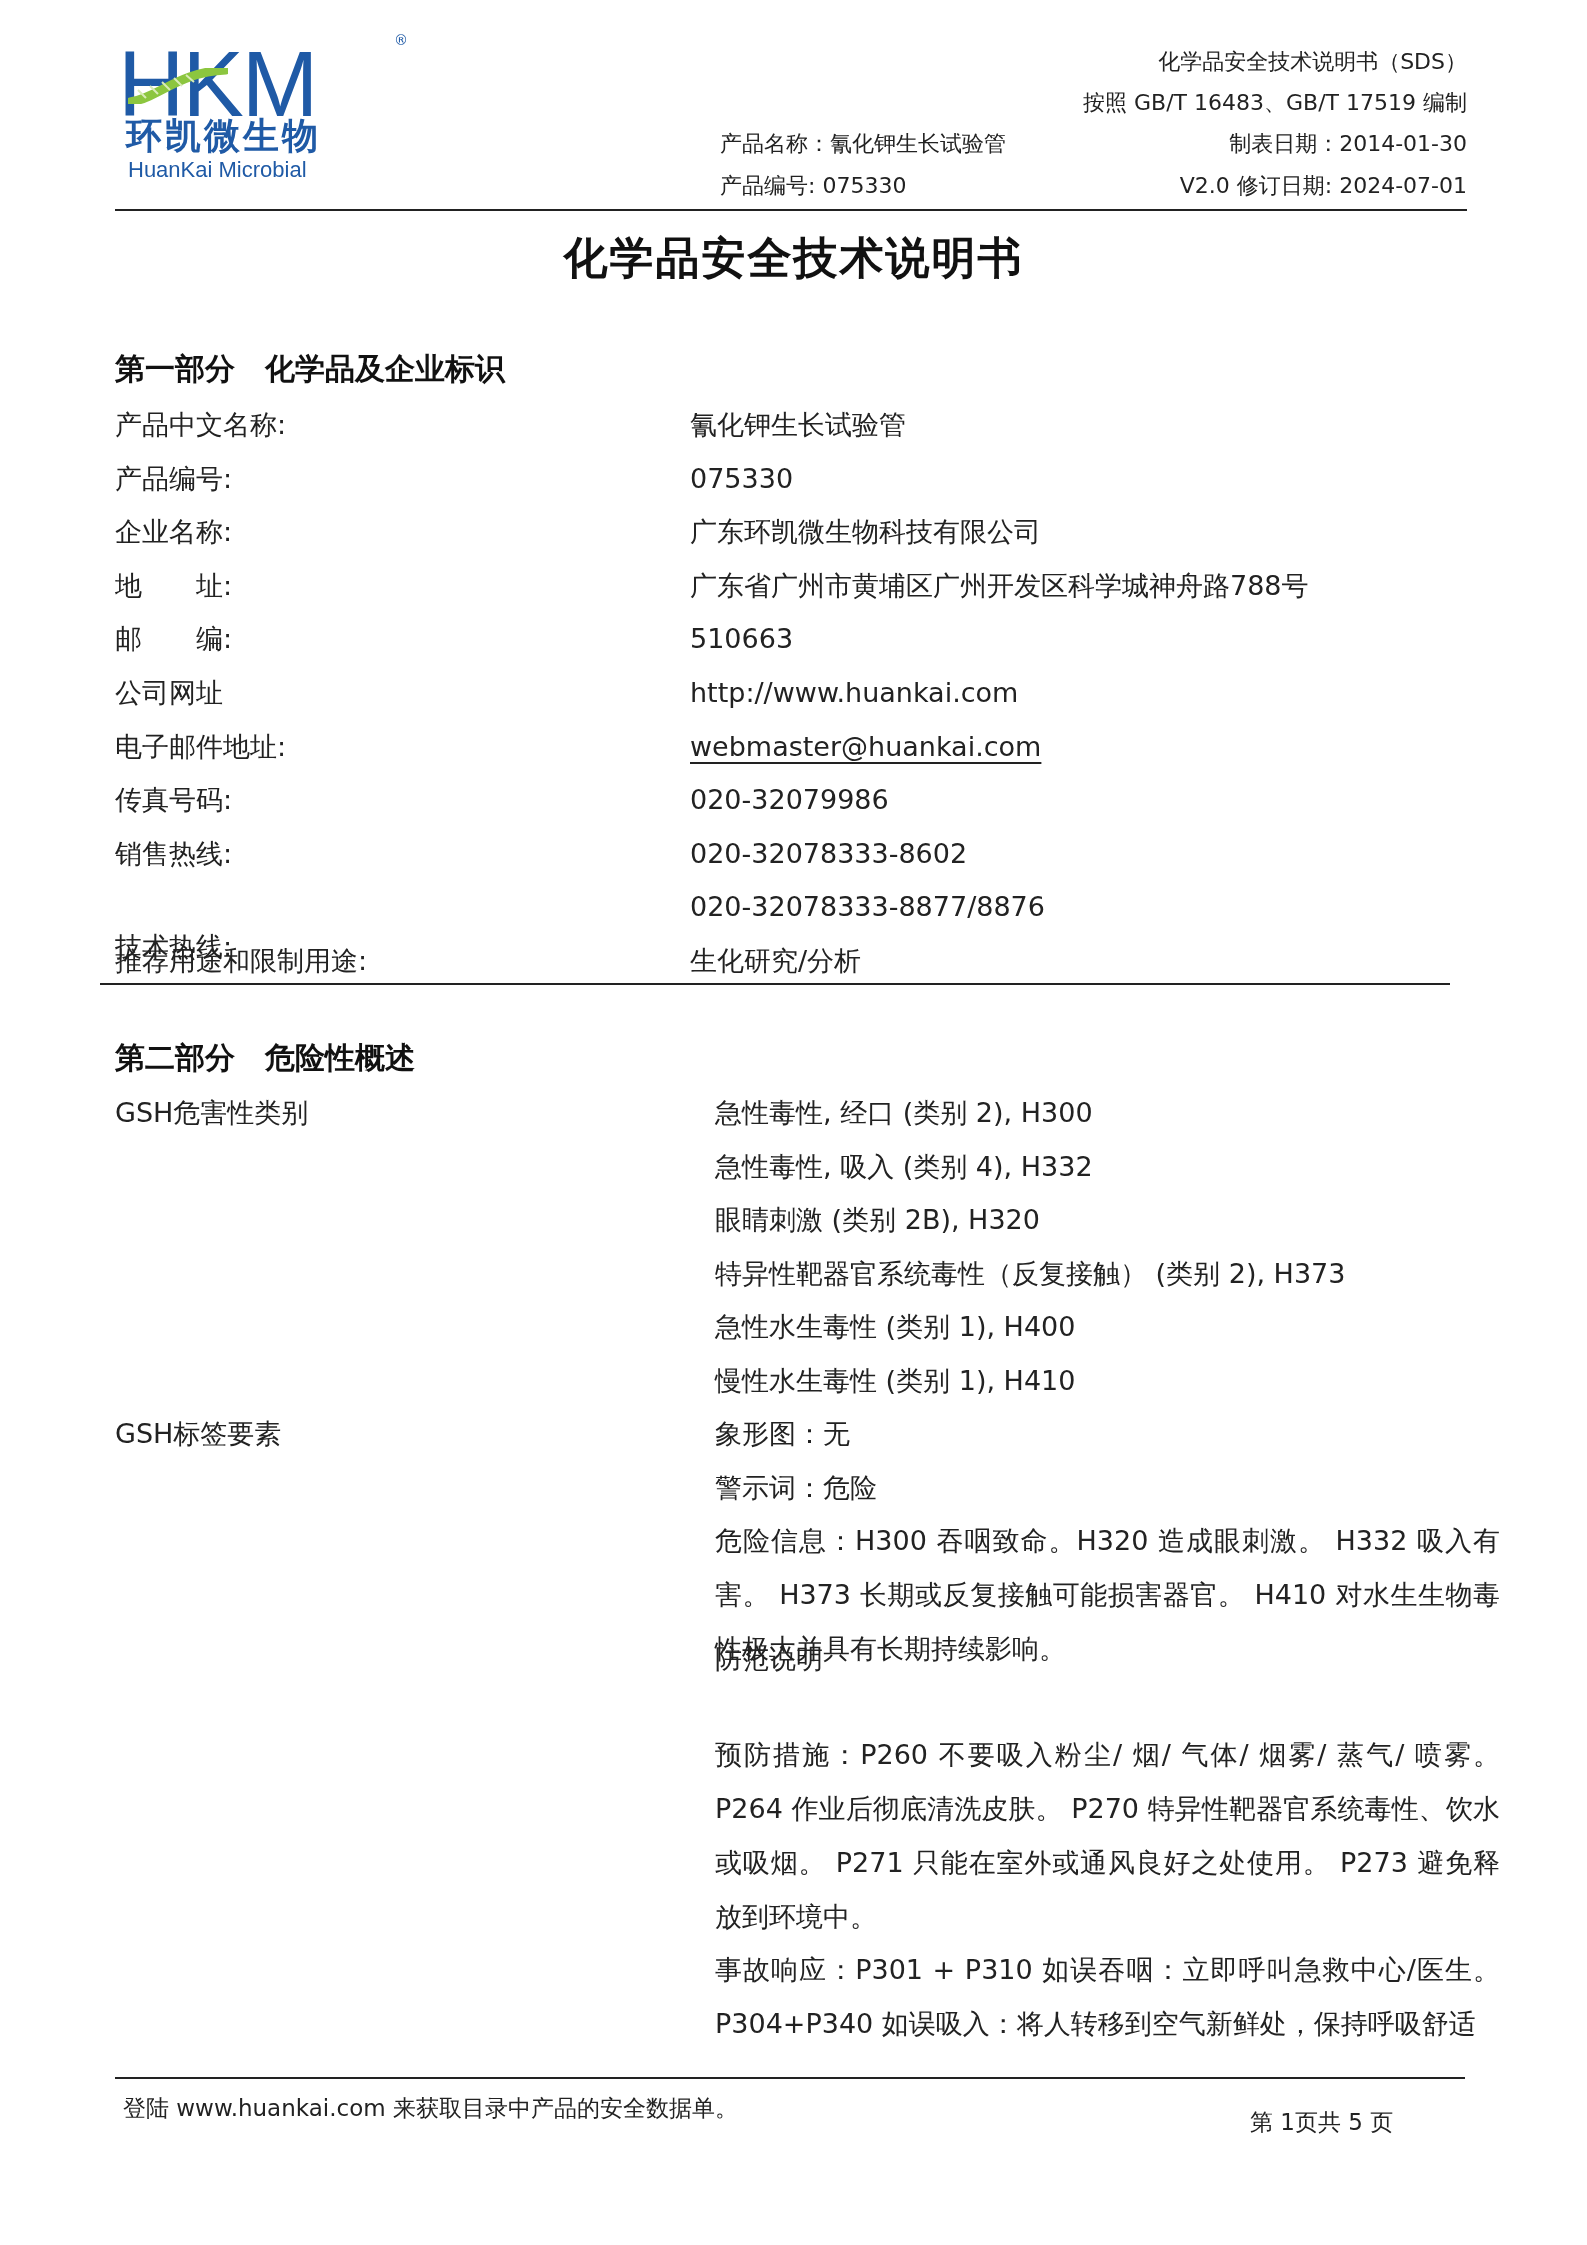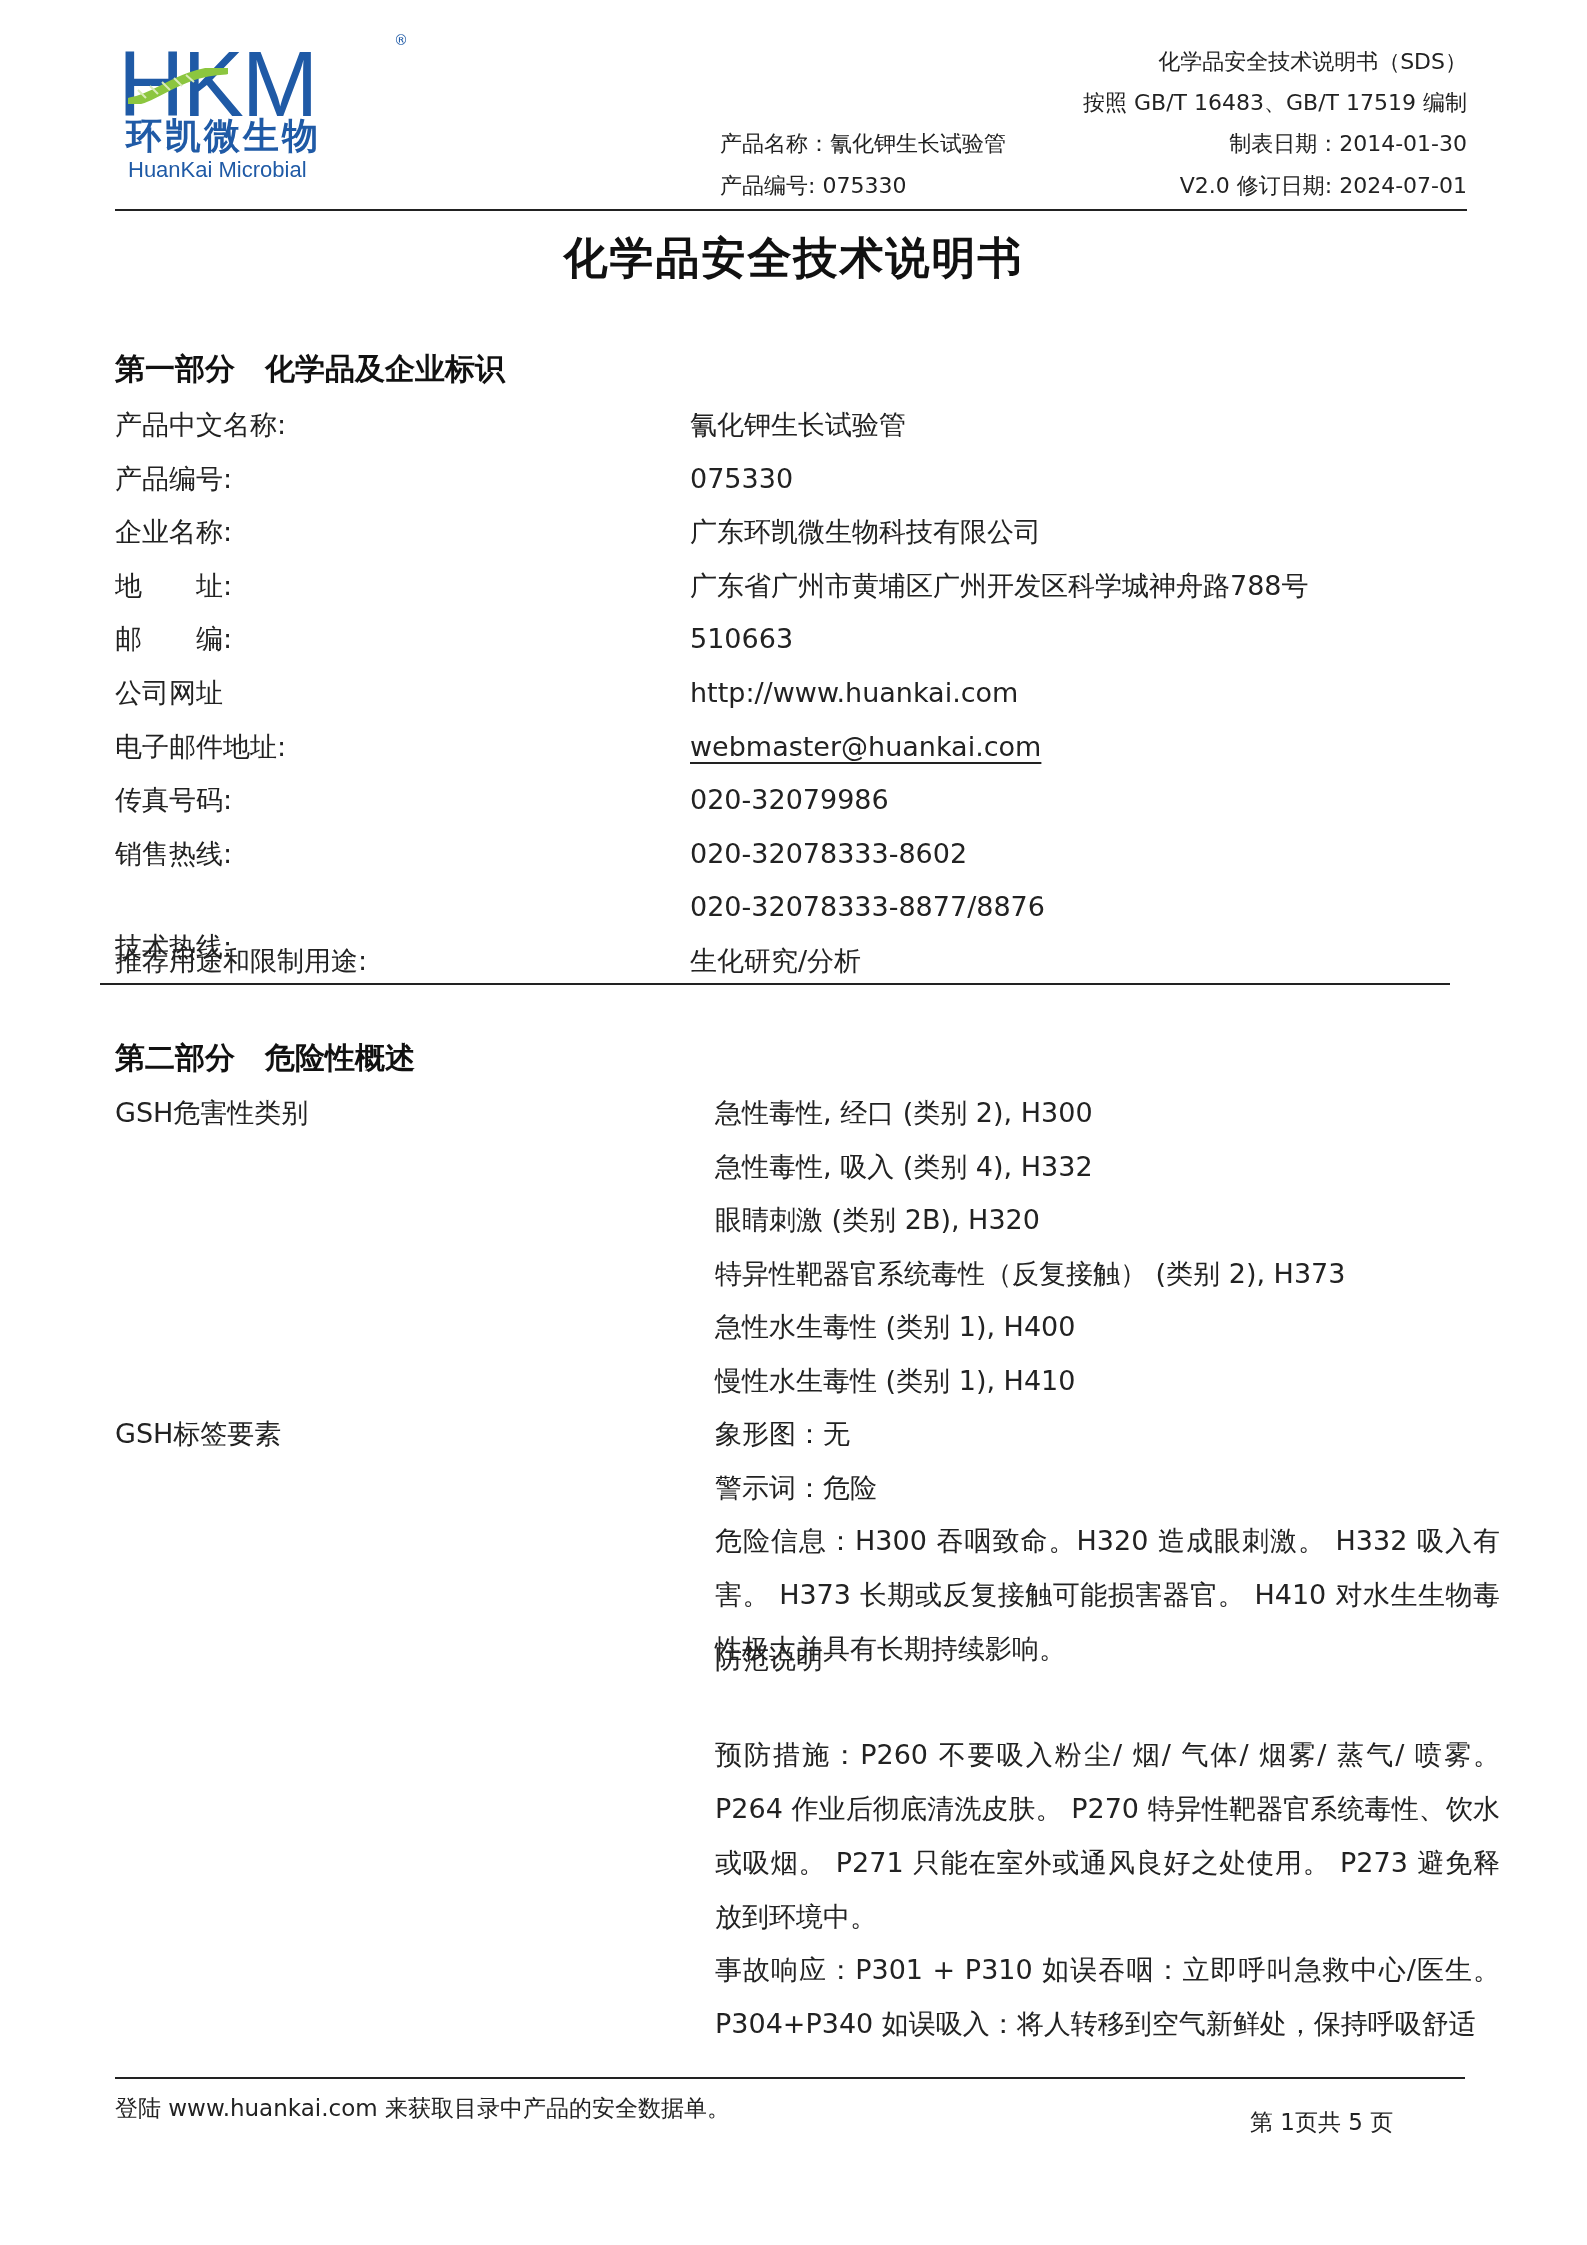--- a/index.html
+++ b/index.html
@@ -101,14 +101,14 @@
 
 <div class="abs lbl" style="top:1417px;">GSH标签要素</div>
 <div class="abs val2" style="top:1417px;">象形图：无</div>
 <div class="abs val2" style="top:1471px;">警示词：危险</div>
 <div class="para" style="top:1514px;">危险信息：H300 吞咽致命。H320 造成眼刺激。 H332 吸入有害。 H373 长期或反复接触可能损害器官。 H410 对水生生物毒性极大并具有长期持续影响。</div>
 <div class="abs val2" style="top:1642px;">防范说明</div>
 <div class="para" style="top:1728px;">预防措施：P260 不要吸入粉尘/ 烟/ 气体/ 烟雾/ 蒸气/ 喷雾。P264 作业后彻底清洗皮肤。 P270 特异性靶器官系统毒性、饮水或吸烟。 P271 只能在室外或通风良好之处使用。 P273 避免释放到环境中。</div>
 <div class="para" style="top:1943px; height:108px; overflow:hidden;">事故响应：P301 + P310 如误吞咽：立即呼叫急救中心/医生。P304+P340 如误吸入：将人转移到空气新鲜处，保持呼吸舒适</div>
 
 <div class="rule" style="left:115px; width:1350px; top:2077px;"></div>
-<div class="abs footer" style="left:115px; top:2093px;text-align:right;">登陆 www.huankai.com 来获取目录中产品的安全数据单。</div>
+<div class="abs footer" style="left:123px; top:2093px;text-align:right;">登陆 www.huankai.com 来获取目录中产品的安全数据单。</div>
 <div class="abs footer" style="left:1250px; top:2107px;">第 1页共 5 页</div>
 
 </body></html>

